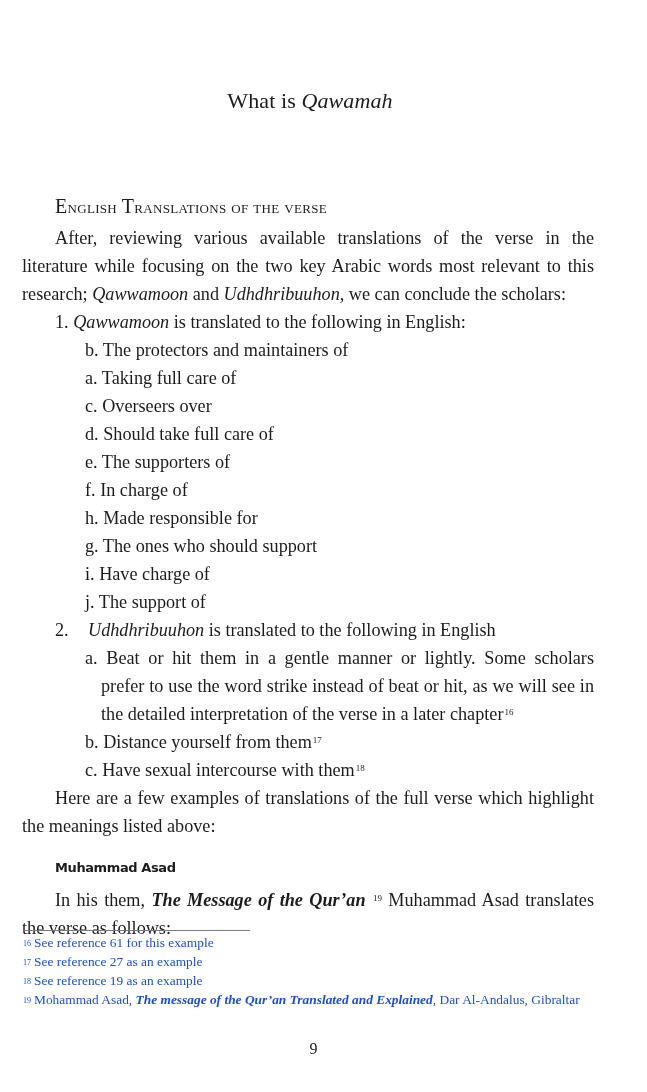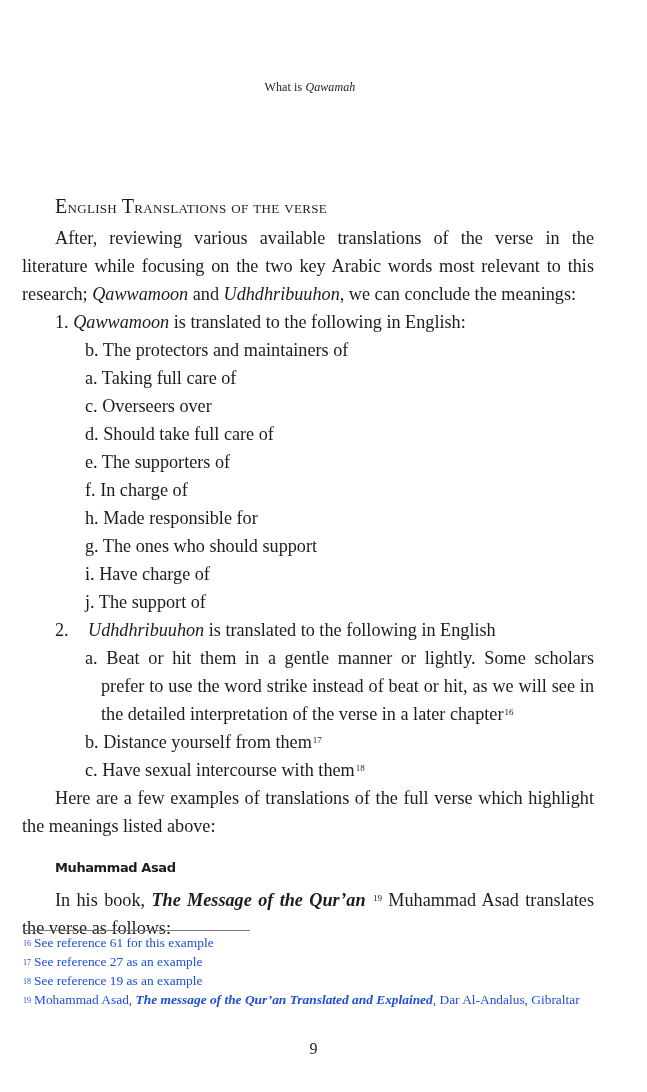--- a/index.html
+++ b/index.html
@@ -15,25 +15,25 @@
       font-family: "Liberation Serif", "DejaVu Serif", serif;
       color: #1c1c1c;
     }
     .page {
       position: absolute;
       left: 0; top: 0;
       width: 647px; height: 1092px;
     }
     .running-head {
       position: absolute;
-      top: 80px;
+      top: 88px;
       left: 0;
       width: 620px;
       text-align: center;
-      font-size: 12px;
+      font-size: 22px;
       letter-spacing: 0.1px;
     }
     .running-head em { font-style: italic; }
 
     .body-text {
       position: absolute;
       left: 22px;
       top: 152px;
       width: 572px;
       font-size: 18.2px;
@@ -140,21 +140,21 @@
 <body>
 
 <div class="page">
 
   <div class="running-head"><span>What is </span><em>Qawamah</em></div>
 
   <div class="body-text">
 
     <h2 class="section-heading"><span class="cap">E</span><span>nglish </span><span class="cap">T</span><span>ranslations of the verse</span></h2>
 
-    <p class="para last-line-left"><span>After, reviewing various available translations of the verse in the literature while focusing on the two key Arabic words most relevant to this research; </span><em>Qawwamoon</em><span> and </span><em>Udhdhribuuhon</em><span>, we can conclude the meanings:</span></p>
+    <p class="para last-line-left"><span>After, reviewing various available translations of the verse in the literature while focusing on the two key Arabic words most relevant to this research; </span><em>Qawwamoon</em><span> and </span><em>Udhdhribuuhon</em><span>, we can conclude the scholars:</span></p>
 
     <ol class="list-1">
       <li>
         <span class="num-line"><span class="marker">1.</span> <em>Qawwamoon</em><span> is translated to the following in English:</span></span>
         <ul class="sub-list">
           <li><span>b.</span> <span>The protectors and maintainers of</span></li>
           <li><span>a.</span> <span>Taking full care of</span></li>
           <li><span>c.</span> <span>Overseers over</span></li>
           <li><span>d.</span> <span>Should take full care of</span></li>
           <li><span>e.</span> <span>The supporters of</span></li>
@@ -175,21 +175,21 @@
           <li><span>b.</span> <span>Distance yourself from them</span><sup class="fn-ref">17</sup></li>
           <li><span>c.</span> <span>Have sexual intercourse with them</span><sup class="fn-ref">18</sup></li>
         </ul>
       </li>
     </ol>
 
     <p class="para last-line-left">Here are a few examples of translations of the full verse which highlight the meanings listed above:</p>
 
     <h3 class="name-heading">Muhammad Asad</h3>
 
-    <p class="para last-line-left"><span>In his book, </span><span class="bold-italic">The Message of the Qur’an</span> <sup class="fn-ref">19</sup><span> Muhammad Asad  translates the verse as follows:</span></p>
+    <p class="para last-line-left"><span>In his them, </span><span class="bold-italic">The Message of the Qur’an</span> <sup class="fn-ref">19</sup><span> Muhammad Asad  translates the verse as follows:</span></p>
   </div>
 
   <div class="fn-rule"></div>
 
   <div class="footnotes">
     <p class="footnote"><span class="fn-num">16</span><span>See reference 61 for this example</span></p>
     <p class="footnote"><span class="fn-num">17</span><span>See reference 27 as an example</span></p>
     <p class="footnote"><span class="fn-num">18</span><span>See reference 19 as an example</span></p>
     <p class="footnote"><span class="fn-num">19</span><span>Mohammad Asad, </span><span class="bold-italic">The message of the Qur’an Translated and Explained</span><span>, Dar Al-Andalus, Gibraltar</span></p>
   </div>

